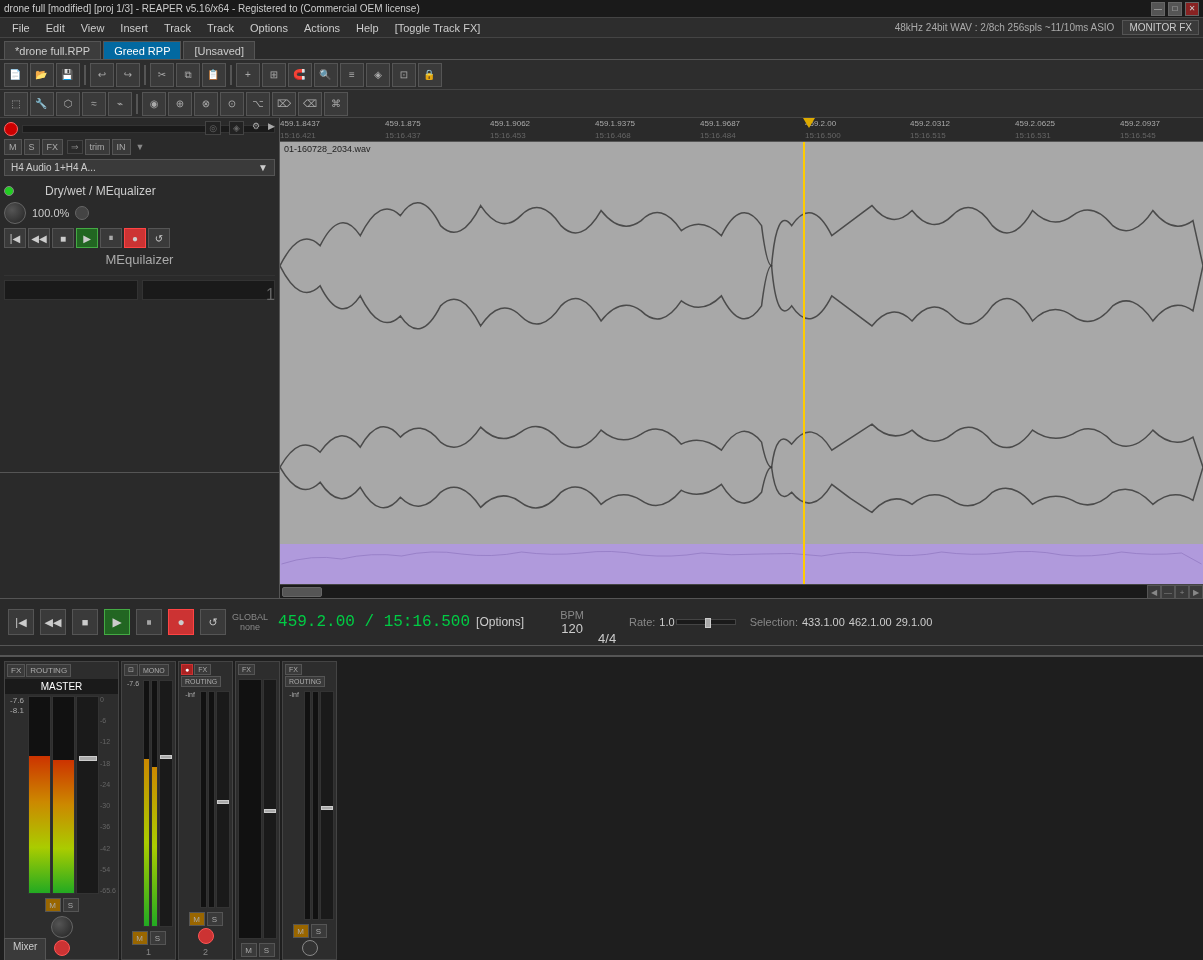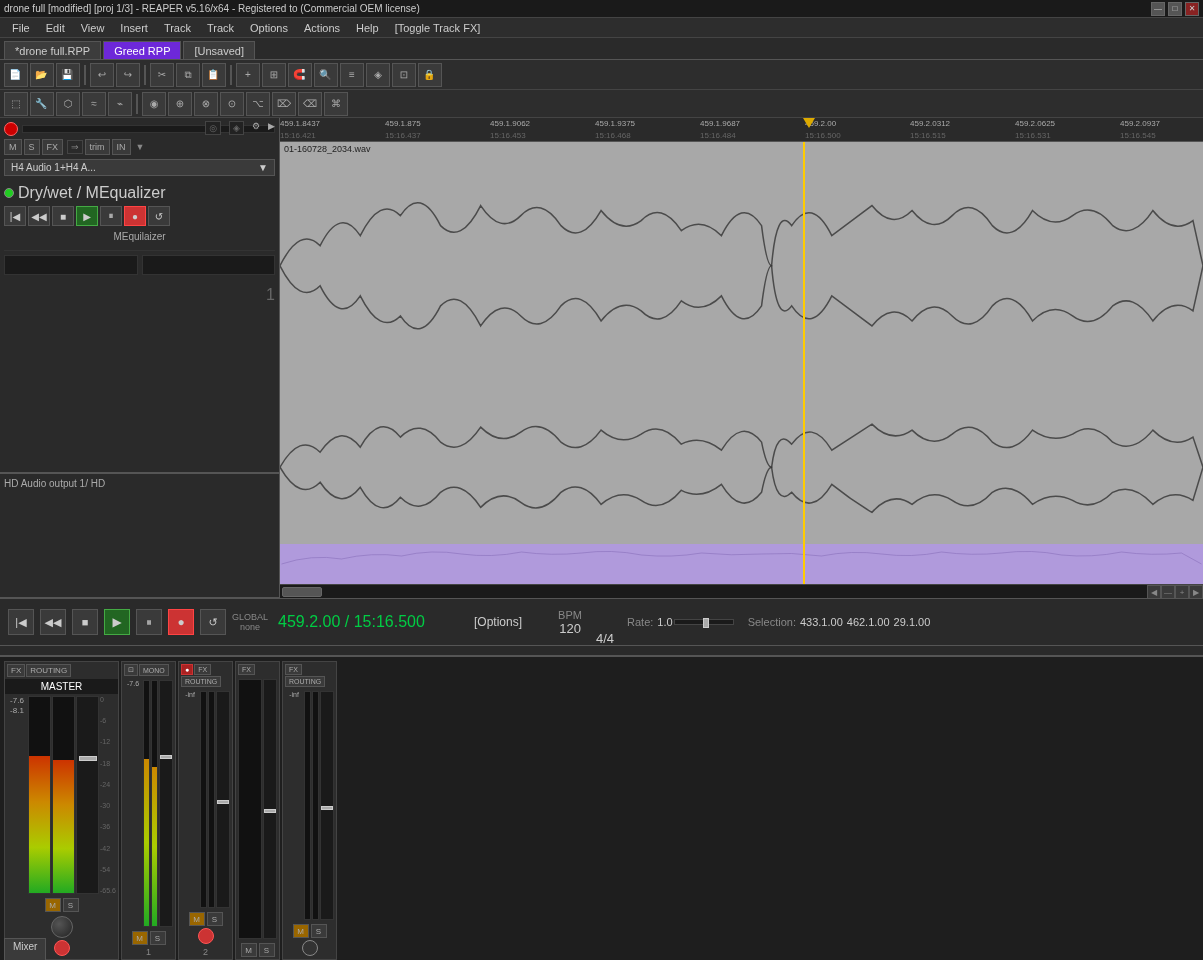--- a/index.html
+++ b/index.html
@@ -64,21 +64,21 @@
       border-bottom: none;
       font-size: 11px;
       color: #ccc;
       cursor: pointer;
       height: 18px;
       display: flex;
       align-items: center;
       margin-right: 2px;
     }
     .tab.active {
-      background: #6d28d9;
+      background: #0369a1;
       color: #fff;
     }
 
     
     #toolbar {
       background: #2d2d2d;
       height: 30px;
       display: flex;
       align-items: center;
       padding: 2px 4px;
@@ -427,20 +427,24 @@
   <span class="menu-item">File</span>
   <span class="menu-item">Edit</span>
   <span class="menu-item">View</span>
   <span class="menu-item">Insert</span>
   <span class="menu-item">Track</span>
   <span class="menu-item">Track</span>
   <span class="menu-item">Options</span>
   <span class="menu-item">Actions</span>
   <span class="menu-item">Help</span>
   <span class="menu-item">[Toggle Track FX]</span>
+  <div style="position:absolute;right:4px;top:0;height:100%;display:flex;align-items:center;gap:8px;">
+    <span style="font-size:10px;color:#aaa;">48kHz 24bit WAV : 2/8ch 256spls ~11/10ms ASIO</span>
+    <button class="monitor-fx-btn" style="background:#3a3a3a;border:1px solid #555;padding:1px 6px;font-size:10px;color:#ccc;cursor:pointer;">MONITOR FX</button>
+  </div>
 </div>
 
 <div id="tabbar">
   <div class="tab">*drone full.RPP</div>
   <div class="tab active">Greed RPP</div>
   <div class="tab">[Unsaved]</div>
 </div>
 
 <div id="toolbar">
   <div class="tb-btn">📄</div>
@@ -516,49 +520,51 @@
         <span>H4 Audio 1+H4 A...</span>
         <span>▼</span>
       </div>
 
       <div class="track-number">1</div>
 
       <div style="margin-top: 8px;">
 
         <div style="display:flex;align-items:center;gap:4px;margin-bottom:4px;">
           <div class="small-circle green"></div>
-          <span style="font-size:16px;color:#ccc;flex:1;overflow:hidden;text-overflow:ellipsis;white-space:nowrap;">Dry/wet / MEqualizer</span>
-        </div>
-
+          <span style="font-size:12px;color:#ccc;flex:1;overflow:hidden;text-overflow:ellipsis;white-space:nowrap;margin-left:27px;">Dry/wet / MEqualizer</span>
+        </div>
+
+        <div style="display:flex;align-items:center;gap:6px;margin-bottom:4px;">
+          <div class="vol-knob"></div>
+          <span class="pct-display">100.0%</span>
+          <div style="width:14px;height:14px;border-radius:50%;border:1px solid #666;background:#444;cursor:pointer;"></div>
+        </div>
       </div>
 
       <div style="display:flex;align-items:center;gap:2px;margin-top:4px;">
         <button class="transport-btn" style="width:22px;height:20px;font-size:10px;">|◀</button>
         <button class="transport-btn" style="width:22px;height:20px;font-size:10px;">◀◀</button>
         <button class="transport-btn" style="width:22px;height:20px;font-size:10px;">■</button>
         <button class="transport-btn" style="width:22px;height:20px;font-size:10px;background:#226622;border-color:#44aa44;">▶</button>
         <button class="transport-btn" style="width:22px;height:20px;font-size:10px;">⏸</button>
         <button class="transport-btn record-btn" style="width:22px;height:20px;font-size:10px;">●</button>
         <button class="transport-btn" style="width:22px;height:20px;font-size:10px;">↺</button>
       </div>
 
       <div style="text-align:center;margin-top:4px;">
-        <span style="font-size:10px;color:#aaa;">MEquilaizer</span>
+        <span style="font-size:13px;color:#aaa;">MEquilaizer</span>
       </div>
 
       <div style="margin-top:8px;border-top:1px solid #333;padding-top:4px;display:flex;gap:4px;">
         <div style="flex:1;height:20px;background:#1a1a1a;border:1px solid #333;"></div>
         <div style="flex:1;height:20px;background:#1a1a1a;border:1px solid #333;"></div>
       </div>
 
     </div>
 
-    <div id="track-bottom" style="padding:4px;border-bottom:1px solid #555;">
-      <div style="font-size:10px;color:#aaa;">HD Audio output 1/ HD</div>
-    </div>
 
   </div>
 
   <div id="content-area">
 
     <div id="timeline-ruler" style="height:24px;background:#2a2a2a;border-bottom:1px solid #555;position:relative;overflow:hidden;">
 
       <div style="position:absolute;left:0;top:0;width:100%;height:100%;display:flex;">
         <div style="position:absolute;left:0;top:1px;font-size:8px;color:#aaa;">459.1.8437</div>
         <div style="position:absolute;left:105px;top:1px;font-size:8px;color:#aaa;">459.1.875</div>
@@ -643,21 +649,21 @@
   <button class="transport-btn" style="width:26px;height:26px;font-size:12px;background:#226622;border-color:#44aa44;">▶</button>
   <button class="transport-btn" style="width:26px;height:26px;font-size:11px;">⏸</button>
   <button class="transport-btn record-btn" style="width:26px;height:26px;font-size:12px;">●</button>
   <button class="transport-btn" style="width:26px;height:26px;font-size:11px;">↺</button>
 
   <div id="global-none" style="display:flex;flex-direction:column;align-items:center;font-size:9px;color:#888;margin-right:4px;">
     <span>GLOBAL</span>
     <span>none</span>
   </div>
 
-  <div id="position-display" style="font-size:16px;color:#00cc44;font-family:Liberation Sans, sans-serif;min-width:190px;">459.2.00 / 15:16.500</div>
+  <div id="position-display" style="font-size:16px;color:#00cc44;font-family:Liberation Mono, monospace;min-width:190px;">459.2.00 / 15:16.500</div>
 
   <div style="font-size:12px;color:#ccc;min-width:70px;">[Options]</div>
 
   <div style="display:flex;flex-direction:column;align-items:center;min-width:40px;">
     <span style="font-size:11px;color:#888;">BPM</span>
     <span style="font-size:13px;color:#ccc;cursor:pointer;">120</span>
   </div>
 
   <div style="font-size:13px;color:#ccc;cursor:pointer;min-width:25px;margin-top:32px;">4/4</div>
 

